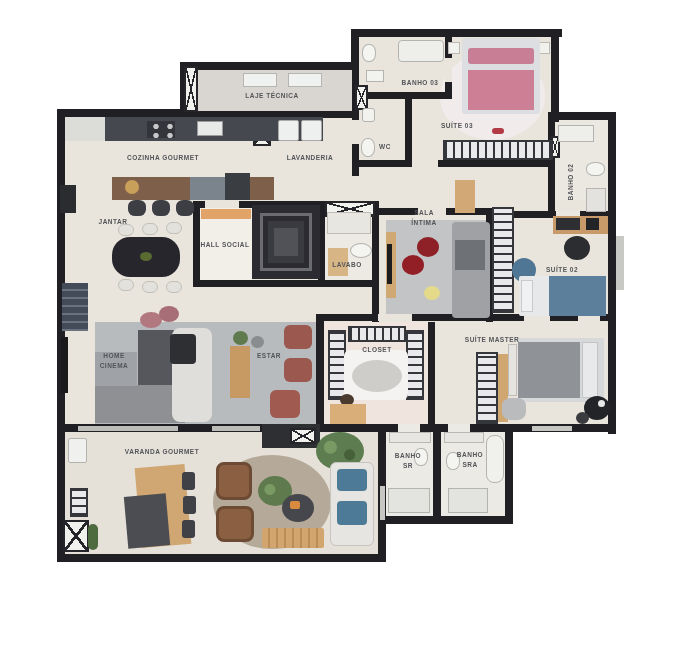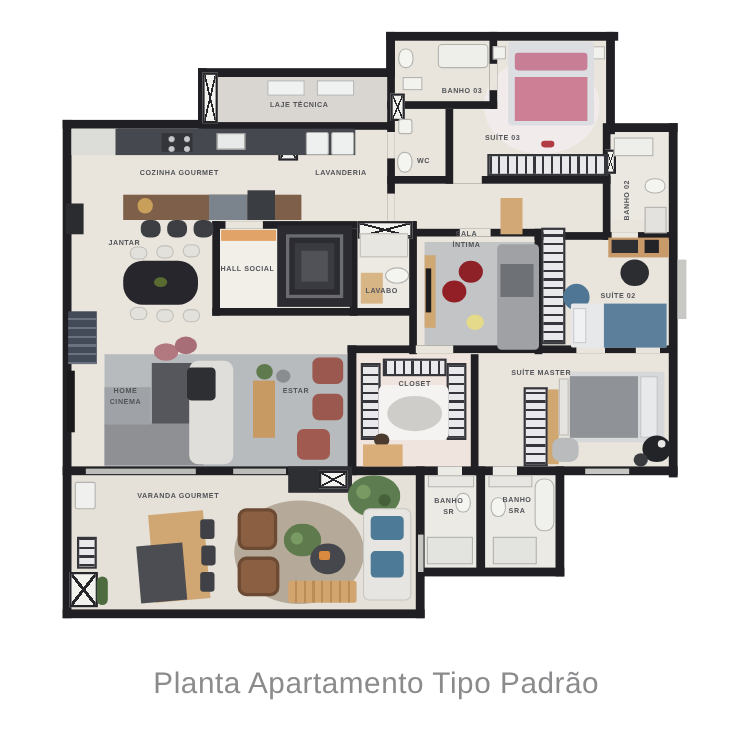--- a/index.html
+++ b/index.html
@@ -271,14 +271,13 @@
 CINEMA</span>
   <span class="lbl" style="left:269px;top:356px;">ESTAR</span>
   <span class="lbl" style="left:377px;top:350px;">CLOSET</span>
   <span class="lbl" style="left:492px;top:340px;">SUÍTE MASTER</span>
   <span class="lbl" style="left:408px;top:461px;">BANHO
 SR</span>
   <span class="lbl" style="left:470px;top:460px;">BANHO
 SRA</span>
   <span class="lbl" style="left:162px;top:452px;">VARANDA GOURMET</span>
 
-  <div class="title">Planta Apartamento Tipo Padrão</div>
 </div>
 
 </body></html>

